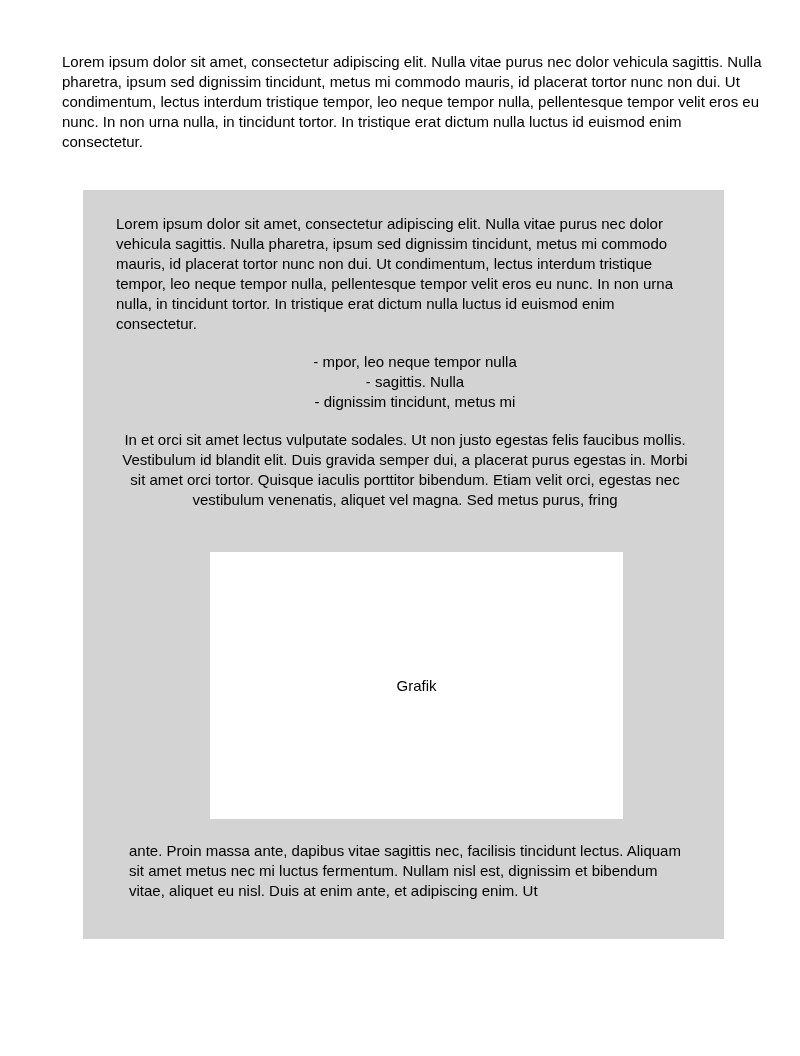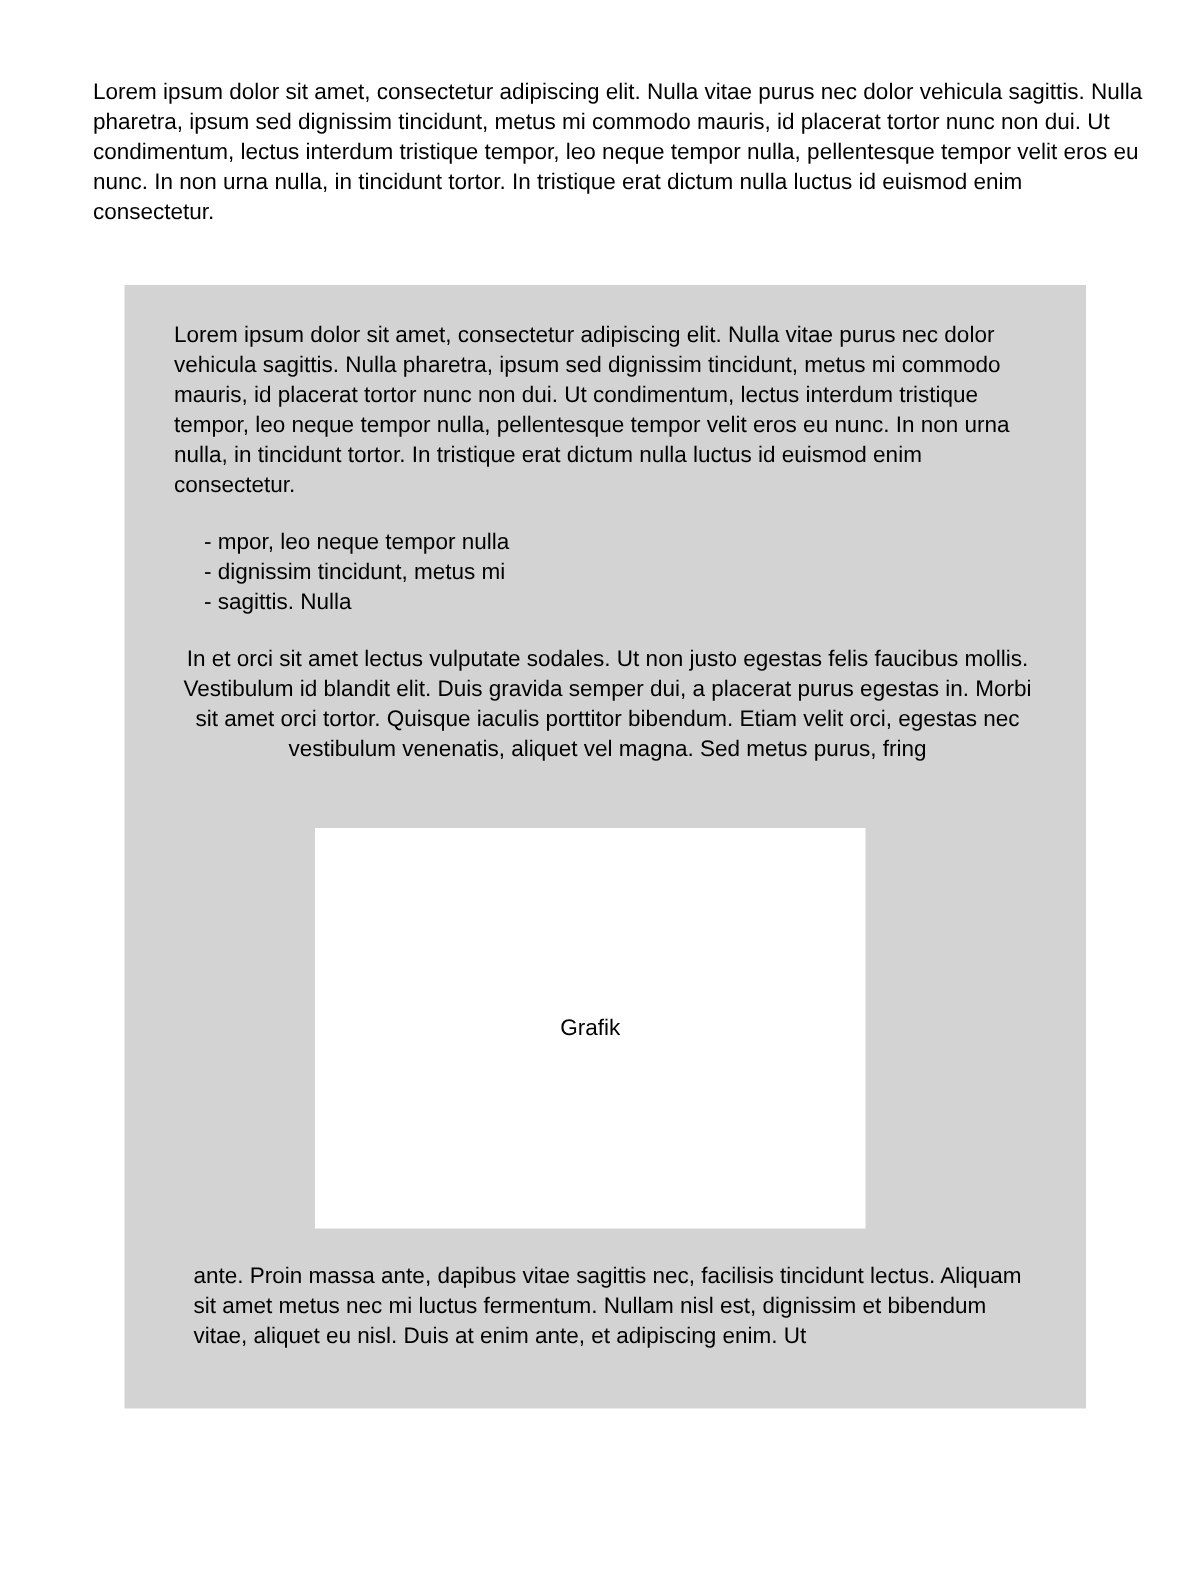--- a/index.html
+++ b/index.html
@@ -31,27 +31,28 @@
     padding: 24px 30px 38px 33px;
   }
 
   .panel-p1 { margin-bottom: 18px; }
 
   .dash-list {
     margin: 0 0 18px 20px;
   }
   .dash-list .list-item {
     white-space: nowrap;
+    text-align: center;
   }
 
   .panel-p2 { margin-bottom: 0; text-align: center; }
 
   .graphic-box {
     margin: 42px 0 22px 94px;
-    width: 367px;
+    width: 413px;
     height: 267px;
     background: #ffffff;
     display: flex;
     align-items: center;
     justify-content: center;
   }
   .graphic-label {
     display: inline-block;
   }
 
@@ -65,22 +66,22 @@
 <div>
 
   <p class="intro">Lorem ipsum dolor sit amet, consectetur adipiscing elit. Nulla vitae purus nec dolor vehicula sagittis. Nulla pharetra, ipsum sed dignissim tincidunt, metus mi commodo mauris, id placerat tortor nunc non dui. Ut condimentum, lectus interdum tristique tempor, leo neque tempor nulla, pellentesque tempor velit eros eu nunc. In non urna nulla, in tincidunt tortor. In tristique erat dictum nulla luctus id euismod enim consectetur.</p>
 
   <div class="gray-panel">
 
     <p class="panel-p1">Lorem ipsum dolor sit amet, consectetur adipiscing elit. Nulla vitae purus nec dolor vehicula sagittis. Nulla pharetra, ipsum sed dignissim tincidunt, metus mi commodo mauris, id placerat tortor nunc non dui. Ut condimentum, lectus interdum tristique tempor, leo neque tempor nulla, pellentesque tempor velit eros eu nunc. In non urna nulla, in tincidunt tortor. In tristique erat dictum nulla luctus id euismod enim consectetur.</p>
 
     <div class="dash-list">
       <div class="list-item">- mpor, leo neque tempor nulla</div>
+      <div class="list-item">- sagittis. Nulla</div>
       <div class="list-item">- dignissim tincidunt, metus mi</div>
-      <div class="list-item">- sagittis. Nulla</div>
     </div>
 
     <p class="panel-p2">In et orci sit amet lectus vulputate sodales. Ut non justo egestas felis faucibus mollis. Vestibulum id blandit elit. Duis gravida semper dui, a placerat purus egestas in. Morbi sit amet orci tortor. Quisque iaculis porttitor bibendum. Etiam velit orci, egestas nec vestibulum venenatis, aliquet vel magna. Sed metus purus, fring</p>
 
     <div class="graphic-box">
       <span class="graphic-label">Grafik</span>
     </div>
 
     <p class="panel-p3">ante. Proin massa ante, dapibus vitae sagittis nec, facilisis tincidunt lectus. Aliquam sit amet metus nec mi luctus fermentum. Nullam nisl est, dignissim et bibendum vitae, aliquet eu nisl. Duis at enim ante, et adipiscing enim. Ut</p>
 

